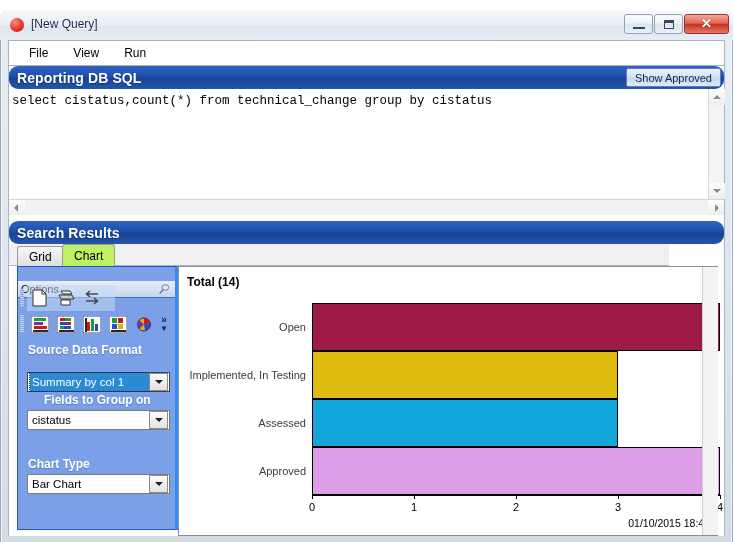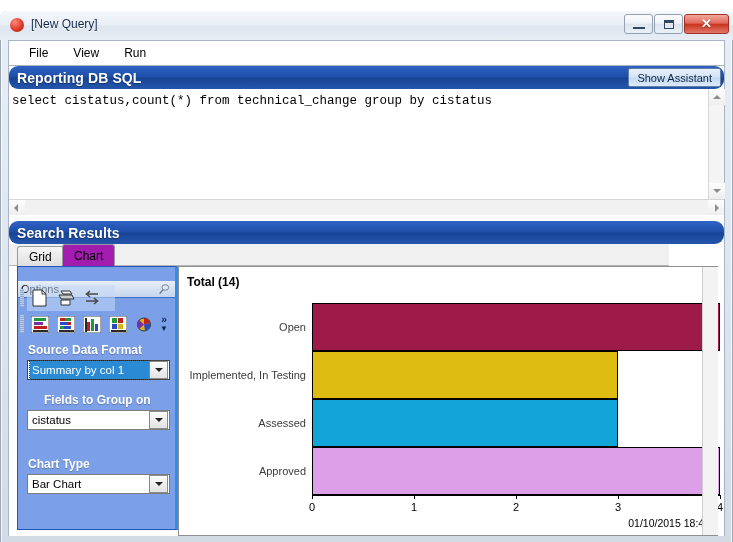--- a/index.html
+++ b/index.html
@@ -187,21 +187,21 @@
     padding: 0 11px;
     font-size: 12px; color: #000000;
     display: flex; align-items: center;
     border: 1px solid #9a9a9a;
     border-bottom: none;
     border-radius: 3px 3px 0 0;
     background: linear-gradient(to bottom, #f7f7f7, #dedede);
     cursor: pointer;
   }
   .tab.active {
-    background: #a21caf;
+    background: #bef264;
     top: 0; height: 22px;
     z-index: 2;
   }
 
   
   .results-body {
     position: absolute;
     left: 0; top: 225px; width: 715px; height: 270px;
     box-sizing: border-box;
     background: #ffffff;
@@ -376,21 +376,21 @@
   <div class="client">
 
     <div class="menubar">
       <div class="menu-item">File</div>
       <div class="menu-item">View</div>
       <div class="menu-item">Run</div>
     </div>
 
     <div class="section-bar" style="top:25px;">
       <div class="title">Reporting DB SQL</div>
-      <div class="assistant-btn">Show Assistant</div>
+      <div class="assistant-btn">Show Approved</div>
     </div>
 
     <div class="sql-editor">
       <div class="sql-text">select cistatus,count(*) from technical_change group by cistatus</div>
       <div class="vscroll">
         <div class="arr up">
             <div class="tri up"></div>
           </div>
         <div class="arr down">
             <div class="tri down"></div>
@@ -500,21 +500,21 @@
               <path d="M9 8.5 L4 13 A6.5 6.5 0 0 1 4 4 Z" fill="#7a2fa8"></path>
             </svg>
           </div>
           <div class="chev">
             <div>»</div>
             <div style="font-size:8px;">▼</div>
           </div>
         </div>
 
         <div class="opt-label" style="top:76px;">Source Data Format</div>
-        <div class="combo focused" style="top:93px;">
+        <div class="combo focused" style="top:105px;">
           <div class="val">Summary by col 1</div>
           <div class="drop">
               <div class="dtri"></div>
             </div>
         </div>
 
         <div class="opt-label" style="top:126px;padding-left:16px;">Fields to Group on</div>
         <div class="combo" style="top:143px;">
           <div class="val">cistatus</div>
           <div class="drop">

